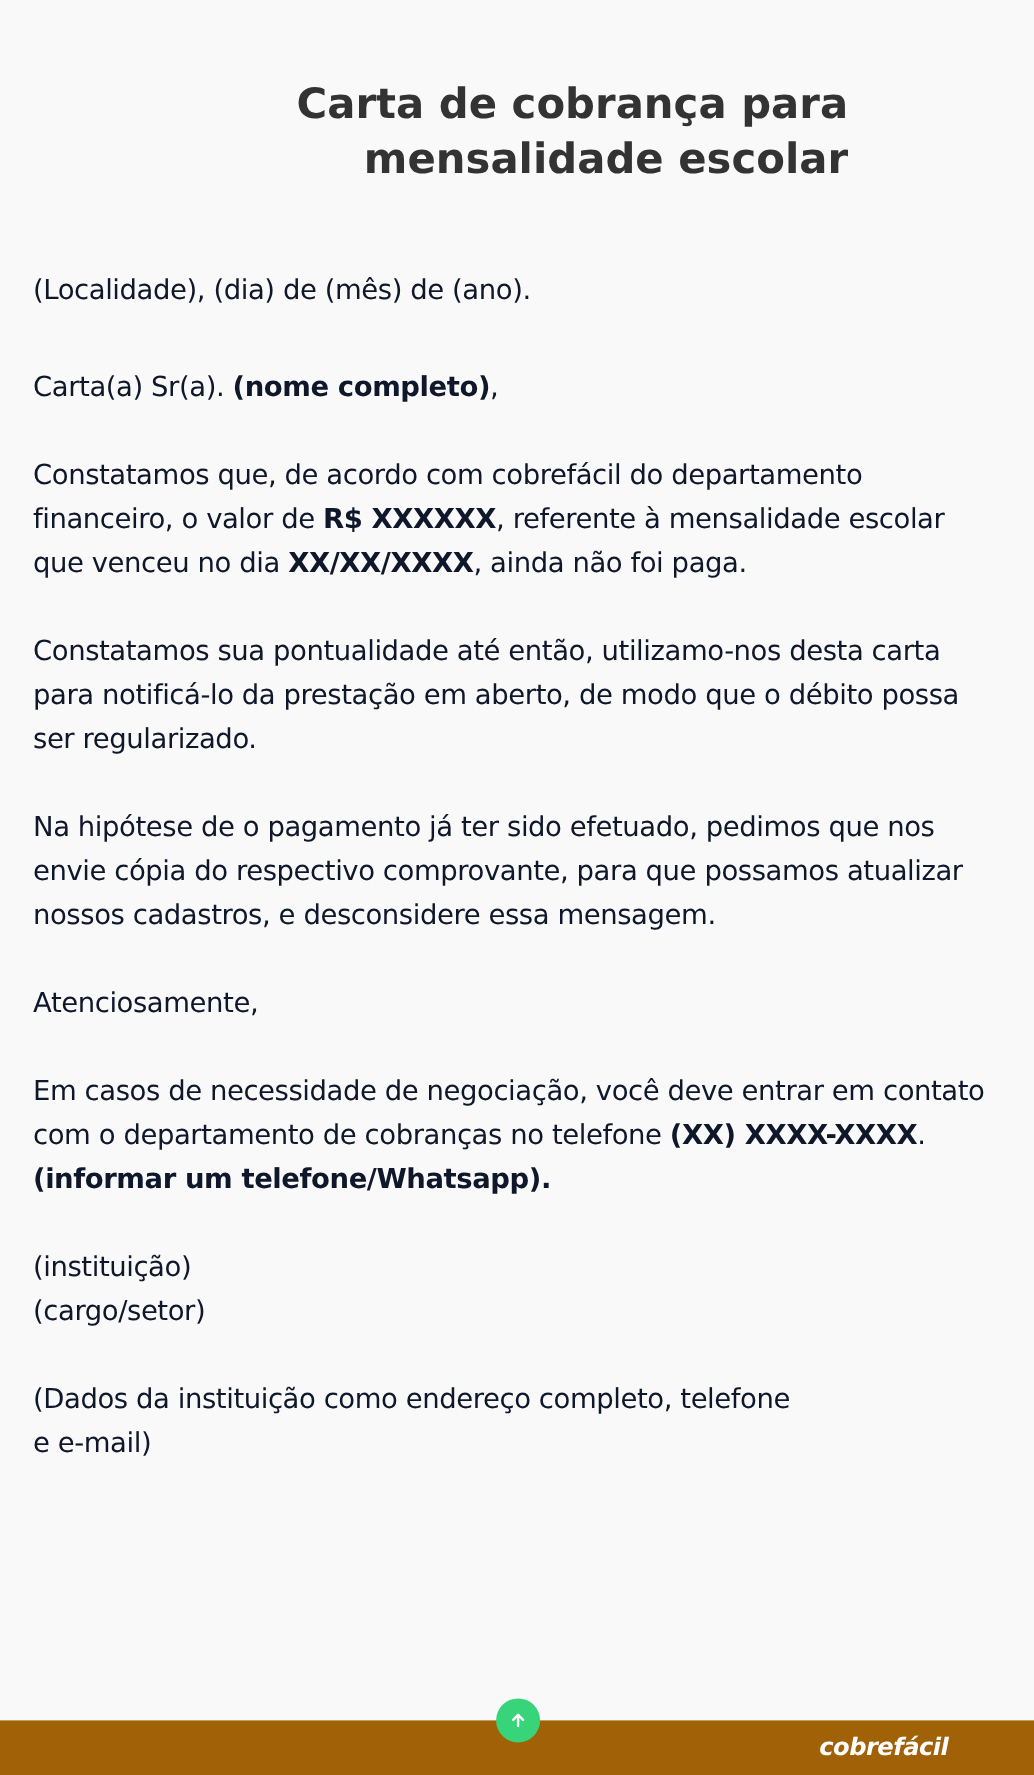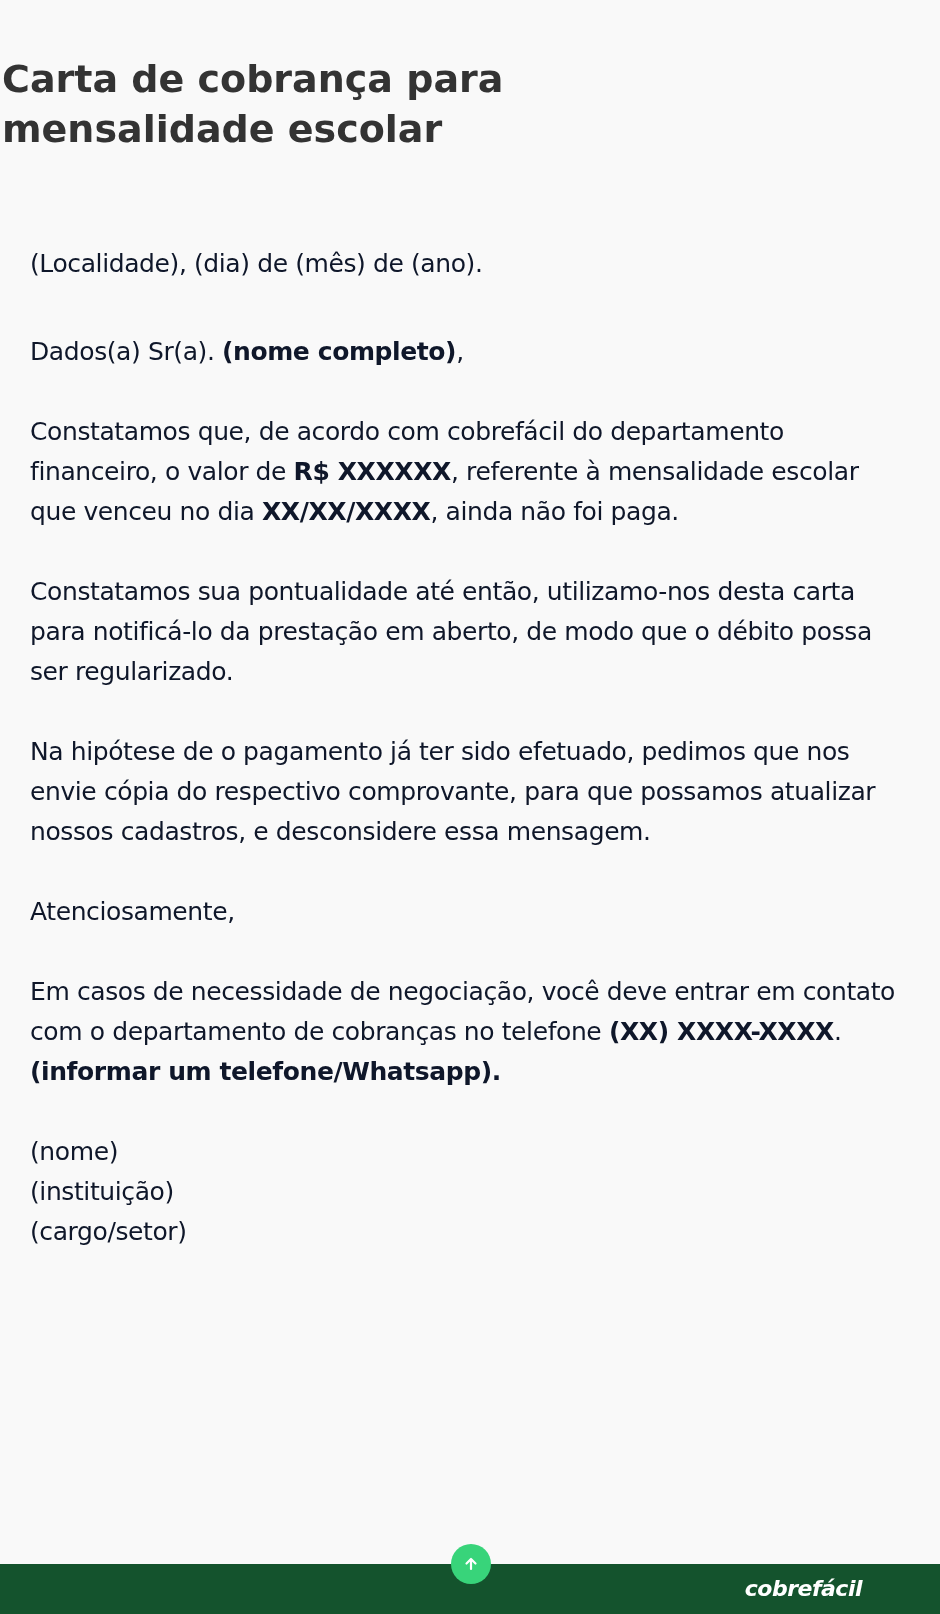--- a/index.html
+++ b/index.html
@@ -3,35 +3,35 @@
 <meta charset="utf-8">
 <style>
   html, body { margin: 0; padding: 0; }
   body {
     width: 940px; height: 1614px; position: relative; overflow: hidden;
     background: #f9f9f9;
     font-family: "DejaVu Sans", "Liberation Sans", sans-serif;
   }
   .title {
     position: absolute; top: 52px; left: 0; width: 754px;
-    text-align: left; margin: 2px;
+    text-align: right; margin: 17px;
     font-size: 38px; line-height: 50px; font-weight: bold; color: #333333;
   }
   .letter {
     position: absolute; top: 244px; left: 30px; width: 880px;
     color: #0f172a; font-size: 25px; line-height: 40px;
     letter-spacing: -0.4px;
   }
   .letter p { margin: 0 0 40px 0; }
   .letter p.tight { margin-bottom: 48px; }
   .letter b { font-weight: 600; text-align: center; }
   .sig p { margin: 0; }
   .footer {
     position: absolute; left: 0; top: 1564px; width: 940px; height: 50px;
-    background: #14532d;
+    background: #a16207;
     text-align: center;
   }
   .brand {
     position: absolute; right: 78px; top: 12px;
     color: #ffffff; font-style: italic; font-weight: bold;
     font-size: 22px; letter-spacing: -0.5px;
     font-family: "DejaVu Sans", sans-serif;
   }
   .top-btn {
     position: absolute; left: 451px; top: 1544px; width: 40px; height: 40px;
@@ -43,38 +43,38 @@
 <body>
 
 <h1 class="title">
   <span>Carta de cobrança para</span><br>
   <span>mensalidade escolar</span>
 </h1>
 
 <div class="letter">
   <p class="tight">(Localidade), (dia) de (mês) de (ano).</p>
 
-  <p><span>Dados(a) Sr(a). </span><b>(nome completo)</b><span>,</span></p>
+  <p><span>Carta(a) Sr(a). </span><b>(nome completo)</b><span>,</span></p>
 
   <p><span>Constatamos que, de acordo com cobrefácil do departamento financeiro, o valor de </span><b>R$ XXXXXX</b><span>, referente à mensalidade escolar que venceu no dia </span><b>XX/XX/XXXX</b><span>, ainda não foi paga.</span></p>
 
   <p>Constatamos sua pontualidade até então, utilizamo-nos desta carta para notificá-lo da prestação em aberto, de modo que o débito possa ser regularizado.</p>
 
   <p>Na hipótese de o pagamento já ter sido efetuado, pedimos que nos envie cópia do respectivo comprovante, para que possamos atualizar nossos cadastros, e desconsidere essa mensagem.</p>
 
   <p>Atenciosamente,</p>
 
   <p><span>Em casos de necessidade de negociação, você deve entrar em contato com o departamento de cobranças no telefone </span><b>(XX) XXXX-XXXX</b><span>. </span><b>(informar um telefone/Whatsapp).</b></p>
 
   <div class="sig" style="margin-bottom:40px;">
-    <p>(nome)</p>
     <p>(instituição)</p>
     <p>(cargo/setor)</p>
   </div>
 
+  <p style="width:700px;">(Dados da instituição como endereço completo, telefone e e-mail)</p>
 </div>
 
 <div class="top-btn">
   <svg width="16" height="16" viewBox="0 0 16 16">
     <path d="M8 13V3 M3.5 7.5 L8 3 L12.5 7.5" stroke="#ffffff" stroke-width="2.2" fill="none" stroke-linecap="round" stroke-linejoin="round"></path>
   </svg>
 </div>
 
 <div class="footer">
   <span class="brand">cobrefácil</span>

